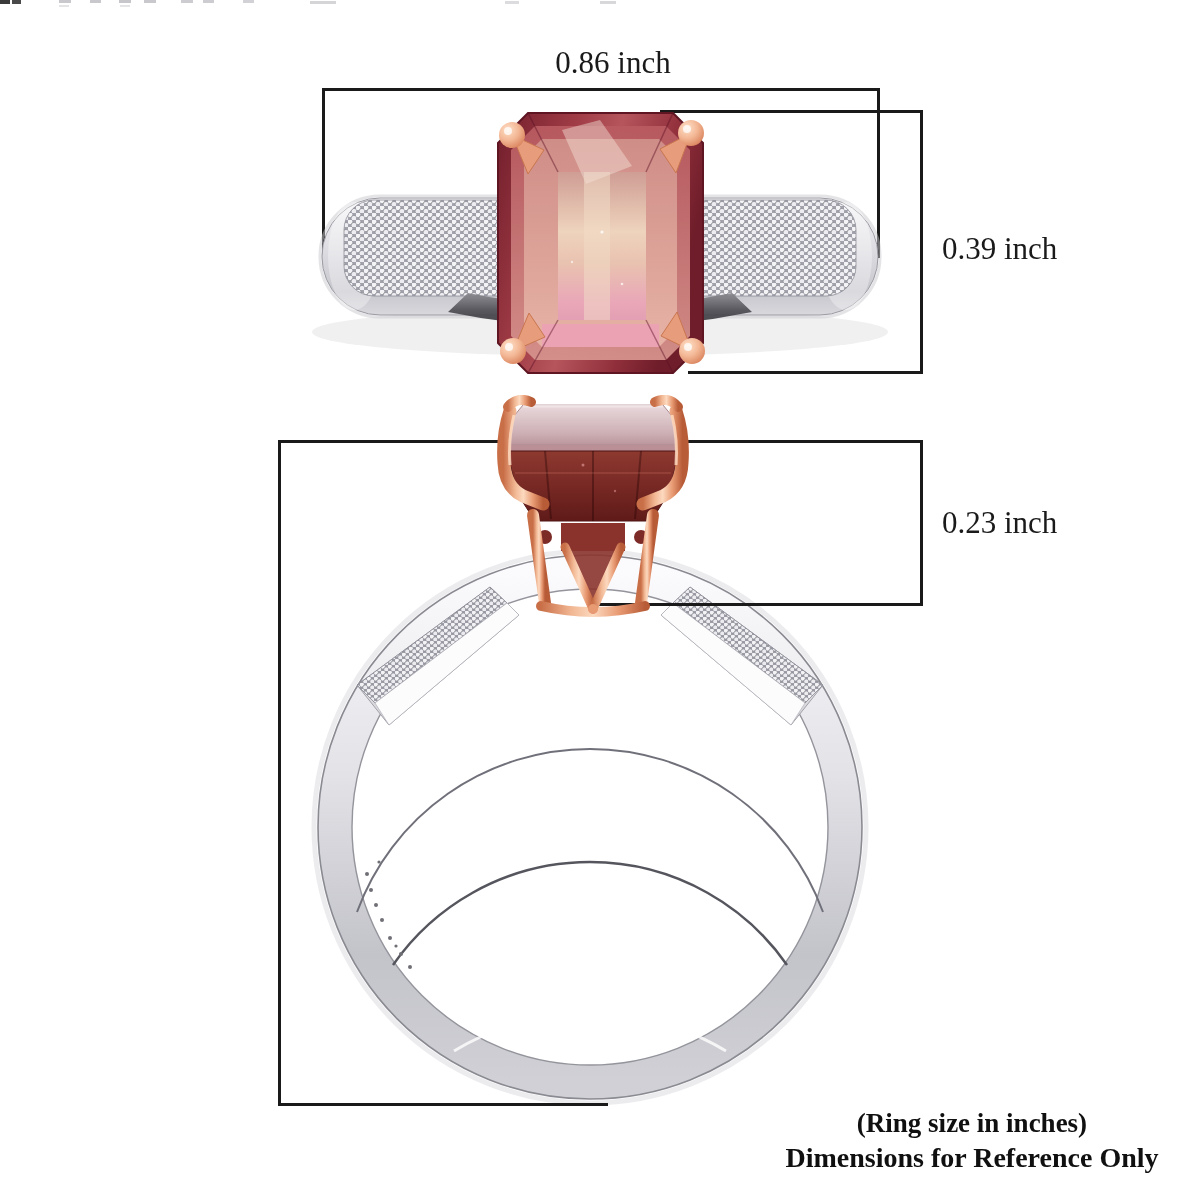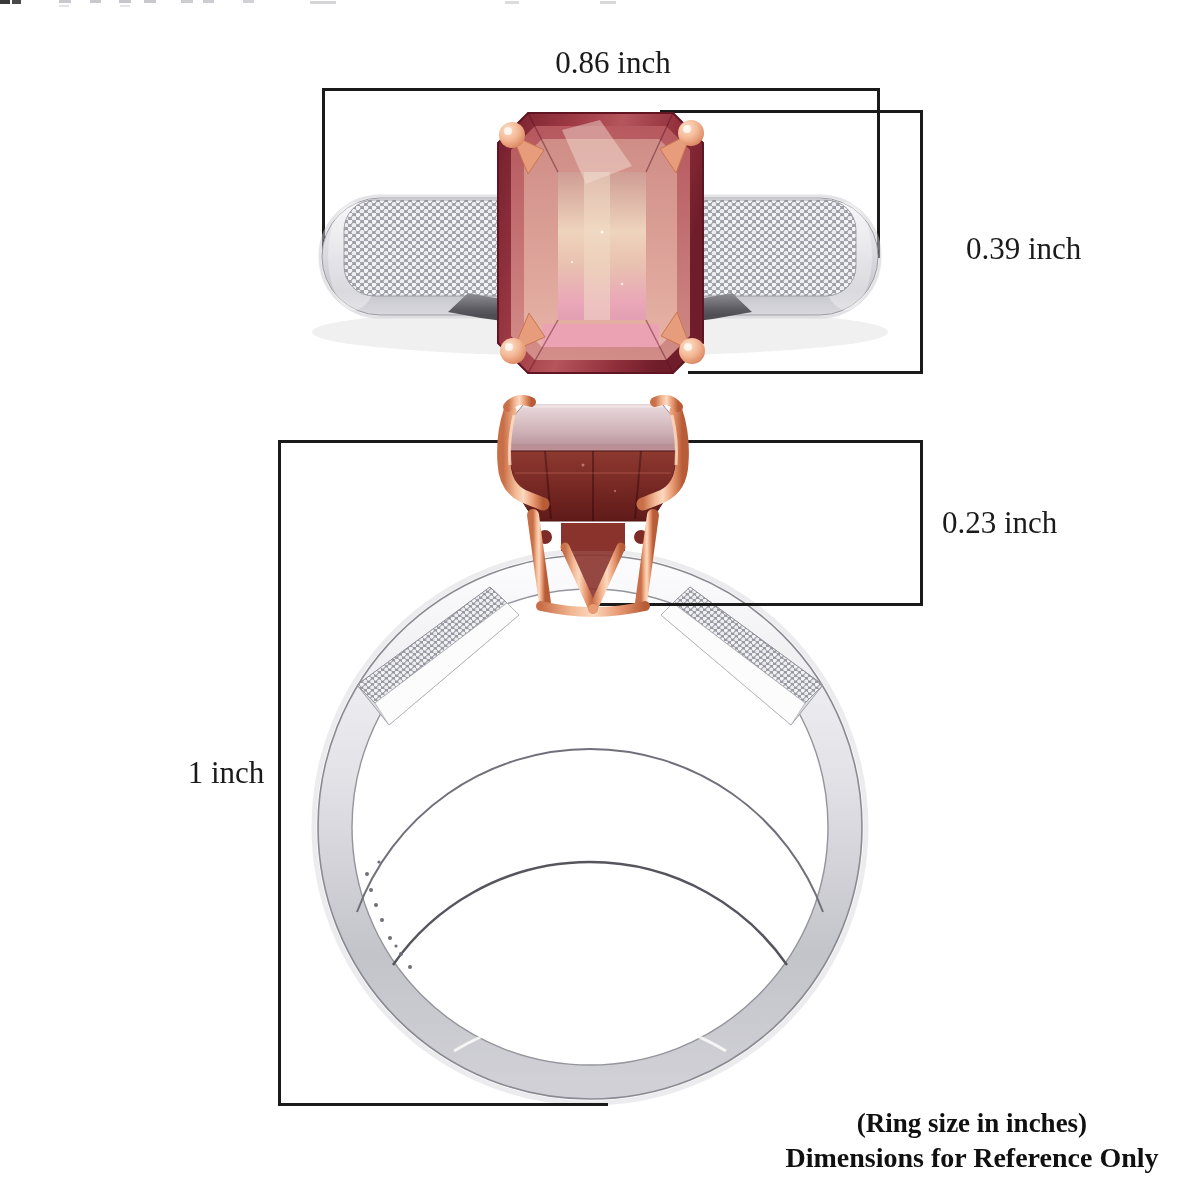--- a/index.html
+++ b/index.html
@@ -45,22 +45,21 @@
   <div class="dimline" style="left:920px;top:110px;width:3px;height:264px;"></div>
   <div class="dimline" style="left:688px;top:371px;width:235px;height:3px;"></div>
 
   <div class="dimline" style="left:278px;top:440px;width:645px;height:3px;"></div>
   <div class="dimline" style="left:278px;top:440px;width:3px;height:666px;"></div>
   <div class="dimline" style="left:278px;top:1103px;width:330px;height:3px;"></div>
   <div class="dimline" style="left:920px;top:440px;width:3px;height:166px;"></div>
   <div class="dimline" style="left:590px;top:603px;width:333px;height:3px;"></div>
 
   <div class="dimlabel center" style="left:513px;top:45px;width:200px;">0.86 inch</div>
-  <div class="dimlabel" style="left:966px;top:231px;">0.39 inch</div>
-  <div class="dimlabel center" style="left:126px;top:755px;width:200px;">1 inch</div>
+  <div class="dimlabel" style="left:942px;top:231px;">0.39 inch</div>
   <div class="dimlabel" style="left:942px;top:505px;">0.23 inch</div>
 
   <svg class="ringsvg z3" style="left:300px;top:80px;" width="600" height="330" viewBox="0 0 600 330">
     <defs>
       <pattern id="pv1" width="8" height="7" patternUnits="userSpaceOnUse">
         <rect width="8" height="7" fill="#a2a2ac"></rect>
         <circle cx="2" cy="1.8" r="2.9" fill="#f4f4f7" stroke="#86868f" stroke-width="0.7"></circle>
         <circle cx="6" cy="5.3" r="2.9" fill="#ededf1" stroke="#86868f" stroke-width="0.7"></circle>
       </pattern>
       <linearGradient id="gBand" x1="0" y1="0" x2="0" y2="1">

